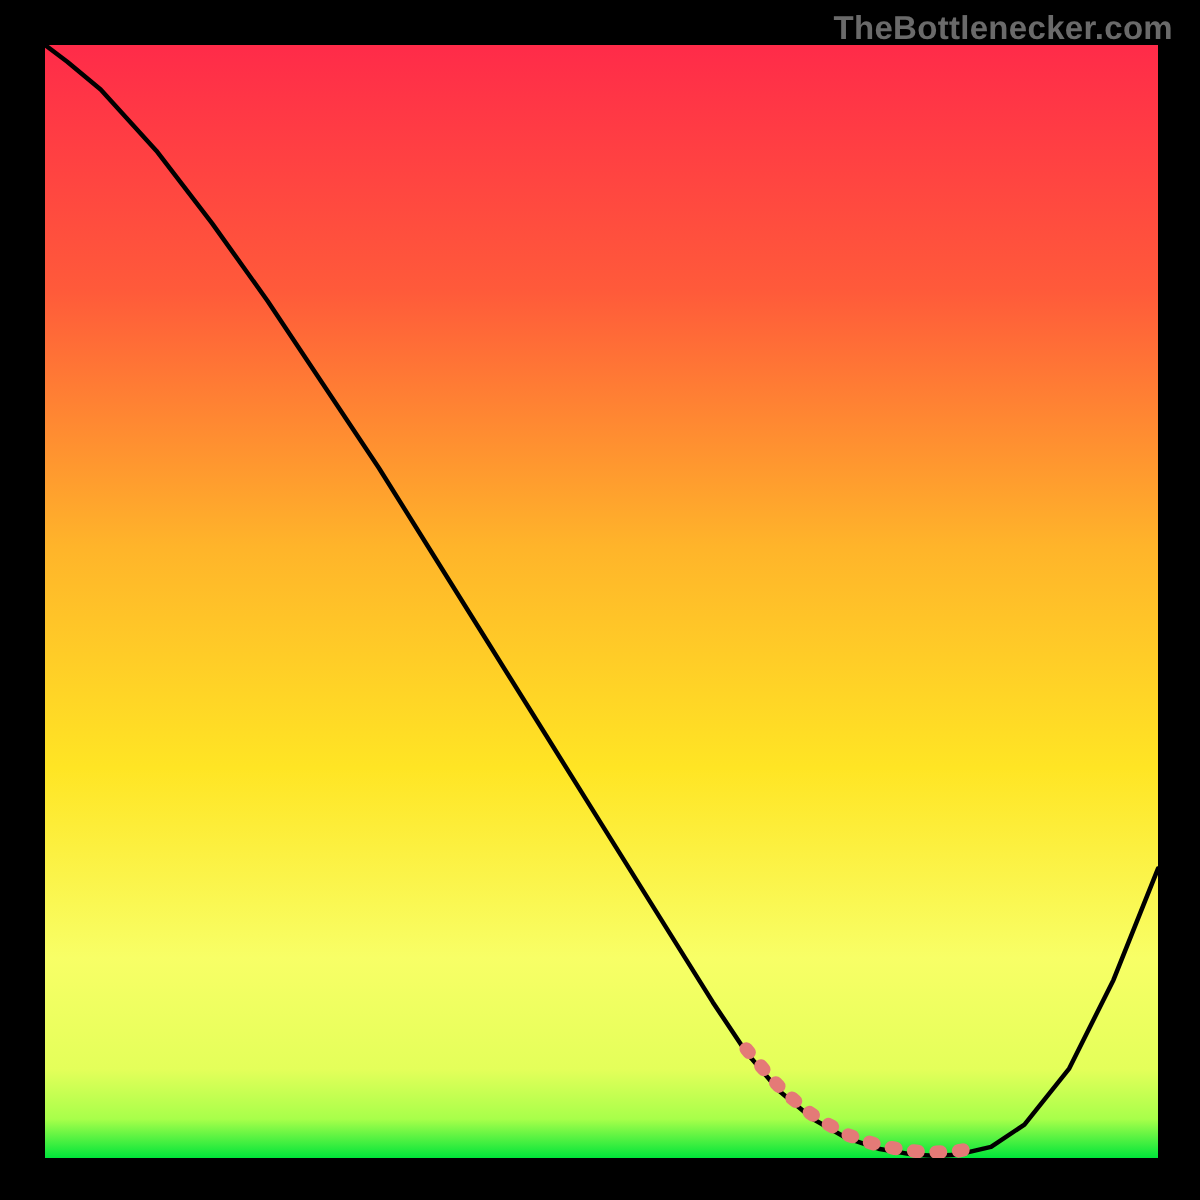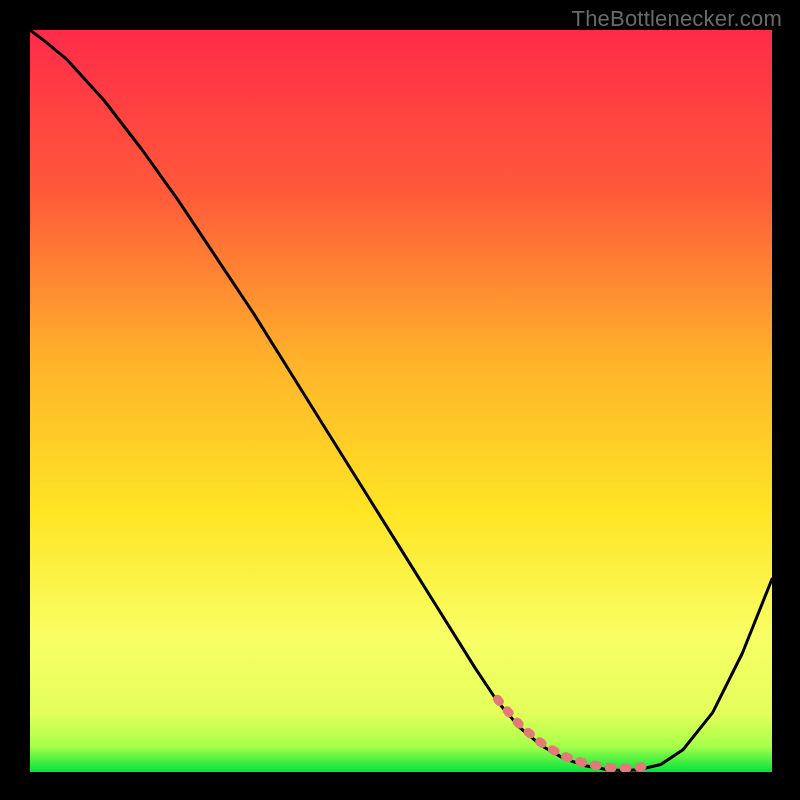--- a/index.html
+++ b/index.html
@@ -16,21 +16,21 @@
     width: 800px;
     height: 800px;
     background: #000;
   }
   .attribution {
     position: absolute;
     top: 6px;
     right: 18px;
     color: #6a6a6a;
     font-size: 22px;
-    font-weight: normal;
+    font-weight: bold;
     letter-spacing: 0.2px;
   }
   .plot {
     position: absolute;
     left: 30px;
     top: 30px;
     width: 742px;
     height: 742px;
   }
   .plot svg {

